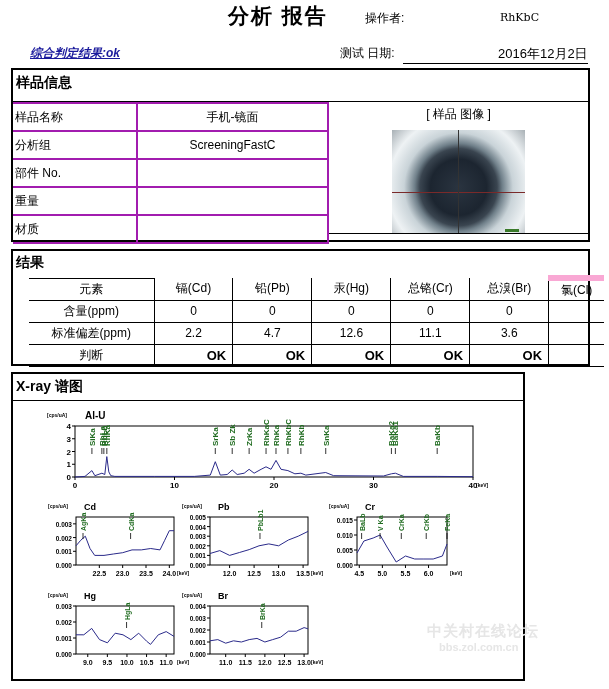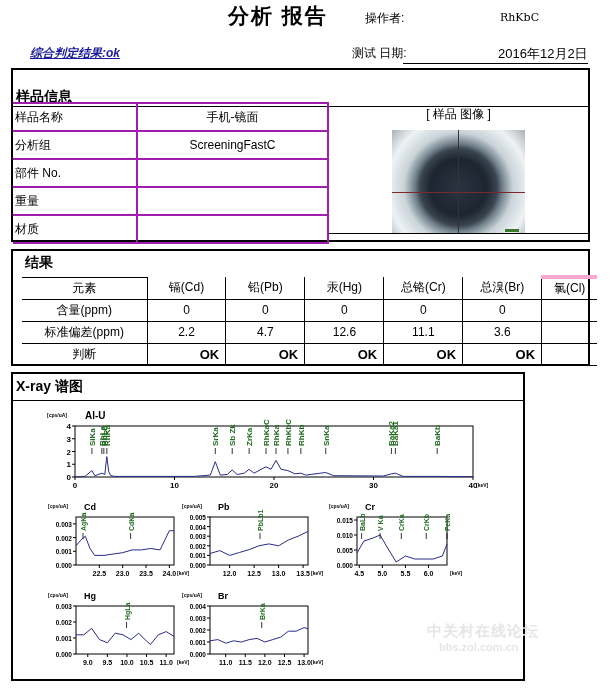--- a/index.html
+++ b/index.html
@@ -2,50 +2,50 @@
 <html><head>
 <meta charset="utf-8">
 <style>
   * { box-sizing: border-box; margin: 0; padding: 0; }
   body { width: 609px; height: 689px; background: #fff; font-family: "Liberation Sans", "DejaVu Sans", sans-serif; color: #000; position: relative; overflow: hidden; }
   .abs { position: absolute; }
   .title { left: 228px; top: 2px; font-size: 21px; font-weight: bold; letter-spacing: 2px; }
   .op-label { left: 365px; top: 10px; font-size: 12px; }
   .op-value { left: 500px; top: 11px; font-size: 11px; font-family: "DejaVu Serif", serif; }
   .verdict-link { left: 30px; top: 45px; font-size: 12px; font-weight: bold; color: #1a1a9c; text-decoration: underline; font-style: italic; }
-  .date-label { left: 352px; top: 45px; font-size: 12px; }
+  .date-label { left: 340px; top: 45px; font-size: 12px; }
   .date-value { left: 498px; top: 45px; font-size: 13px; }
   .date-line { left: 403px; top: 63px; width: 185px; height: 1px; background: #000; }
 
   .box { border: 2px solid #000; }
   .sample-box { left: 11px; top: 68px; width: 579px; height: 174px; }
-  .sec-head { font-size: 14px; font-weight: bold; padding: 18px 3px; height: 32px; border-bottom: 1px solid #000; }
+  .sec-head { font-size: 14px; font-weight: bold; padding: 4px 3px; height: 32px; border-bottom: 1px solid #000; }
   .info-table { position: absolute; left: 0; top: 32px; width: 316px; border-collapse: collapse; }
   .info-table td { border: 2px solid #a21caf; font-size: 12px; height: 28px; padding: 0 2px; }
   .info-table td:first-child { width: 124px; border-left: none; }
   .info-table td:last-child { text-align: center; }
   .info-table td.small { font-size: 12px; }
   .img-panel { position: absolute; left: 316px; top: 26px; width: 259px; height: 138px; }
   .img-caption { text-align: center; font-size: 12px; margin-top: 10px; }
   .sample-img { position: absolute; left: 63px; top: 34px; width: 133px; height: 104px; background: radial-gradient(circle at 50% 55%, #2a3440 0%, #1c2530 32%, #3a4550 44%, #70808a 50%, #c9d3d8 62%, #eef2f4 80%, #a8b0b5 100%); }
   .sample-img .hline { position: absolute; left: 0; right: 0; top: 62px; height: 1px; background: #7a2a2a; }
   .sample-img .vline { position: absolute; top: 0; bottom: 0; left: 66px; width: 1px; background: #333; }
   .sample-img .scale { position: absolute; right: 6px; bottom: 2px; width: 14px; height: 3px; background: #3a7a2a; }
   .img-bottom-line { position: absolute; left: 0; right: 0; bottom: 0; height: 1px; background: #000; }
 
   .result-box { left: 11px; top: 249px; width: 579px; height: 117px; }
-  .res-head { font-size: 14px; font-weight: bold; padding: 3px 12px; height: 24px; }
-  .res-table { position: absolute; left: 9px; top: 24px; width: 575px; border-collapse: collapse; }
+  .res-head { font-size: 14px; font-weight: bold; padding: 3px 3px; height: 24px; }
+  .res-table { position: absolute; left: 16px; top: 24px; width: 575px; border-collapse: collapse; }
   .res-table td { border: 1px solid #000; text-align: center; font-size: 12px; height: 22px; }
   .res-table td:first-child { width: 125px; border-left: none; }
   .res-table tr:first-child td { border-top: none; }
   .res-table tr:first-child td:first-child { border-top: 1px solid #000; }
   .res-table td.last { border-right: none; }
   .res-table .ok { font-weight: bold; font-size: 13px; padding-left: 46px; }
-  .res-table .first-row td:last-child { border-top: 4px solid #f9a8d4; }
+  .res-table .first-row td:last-child { border-top: 6px solid #f9a8d4; }
 
   .xray-box { left: 11px; top: 372px; width: 514px; height: 309px; }
   .xray-head { font-size: 14px; font-weight: bold; padding: 4px 3px; height: 27px; border-bottom: 1px solid #000; }
   svg text { font-family: "Liberation Sans", sans-serif; }
   .watermark { left: 405px; top: 622px; color: #e6e6e6; font-weight: bold; }
 </style>
 </head>
 <body>
 
 <div class="abs title">分析 报告</div>

